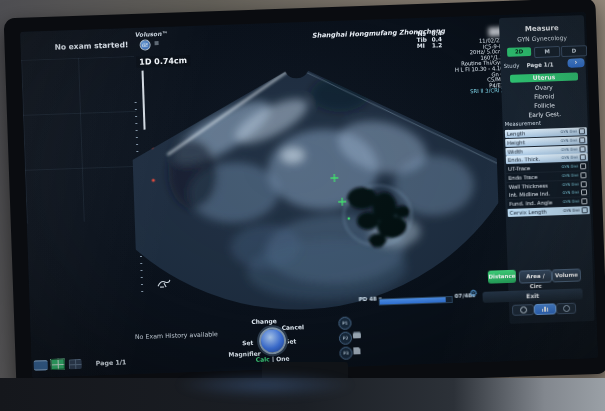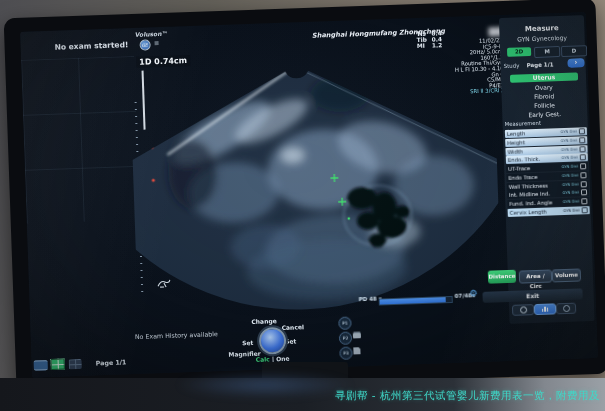--- a/index.html
+++ b/index.html
@@ -320,14 +320,13 @@
       <div class="abs grid-on"></div>
       <div class="abs blicon grid-off"></div>
       <div class="abs page-lbl">Page 1/1</div>
 
       <div class="abs glare"></div>
     </div>
   </div>
 
   <div class="abs desk"></div>
   <div class="abs glow"></div>
-  <div class="abs caption">寻剧帮 - 杭州第三代试管婴儿新费用表一览，附费用及</div>
 </div>
 
 </body></html>

